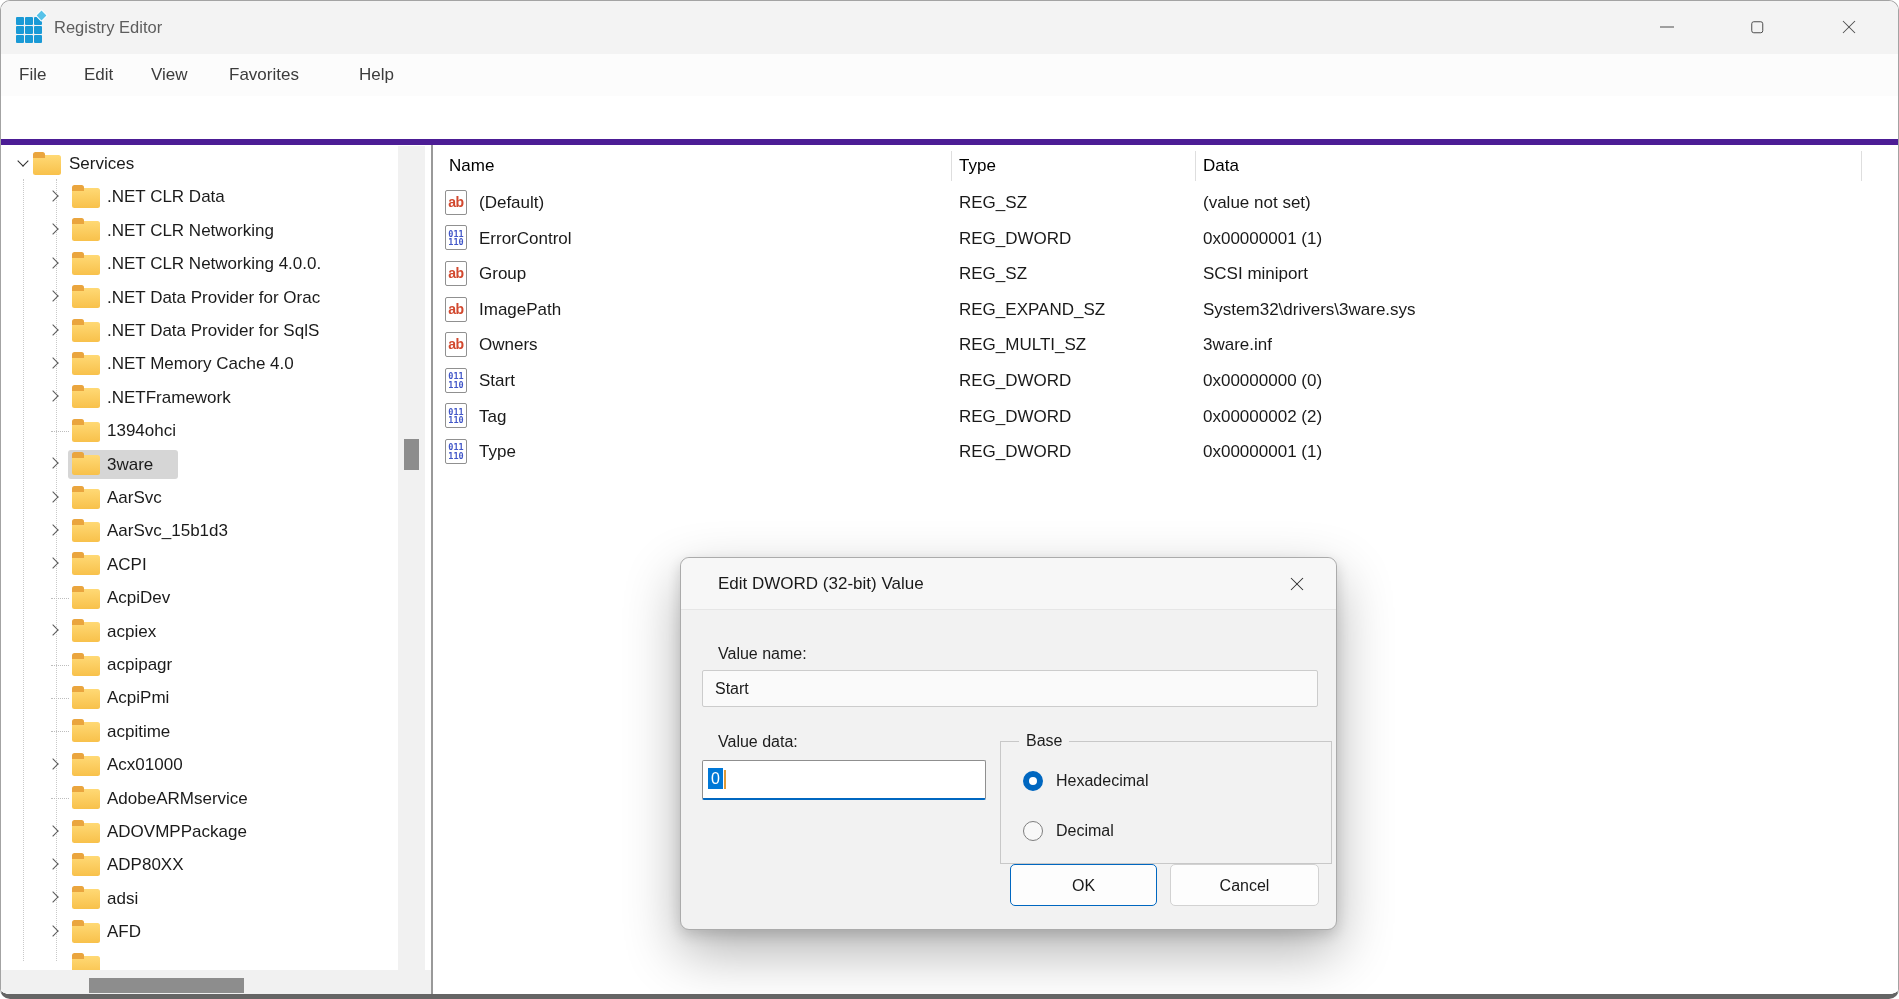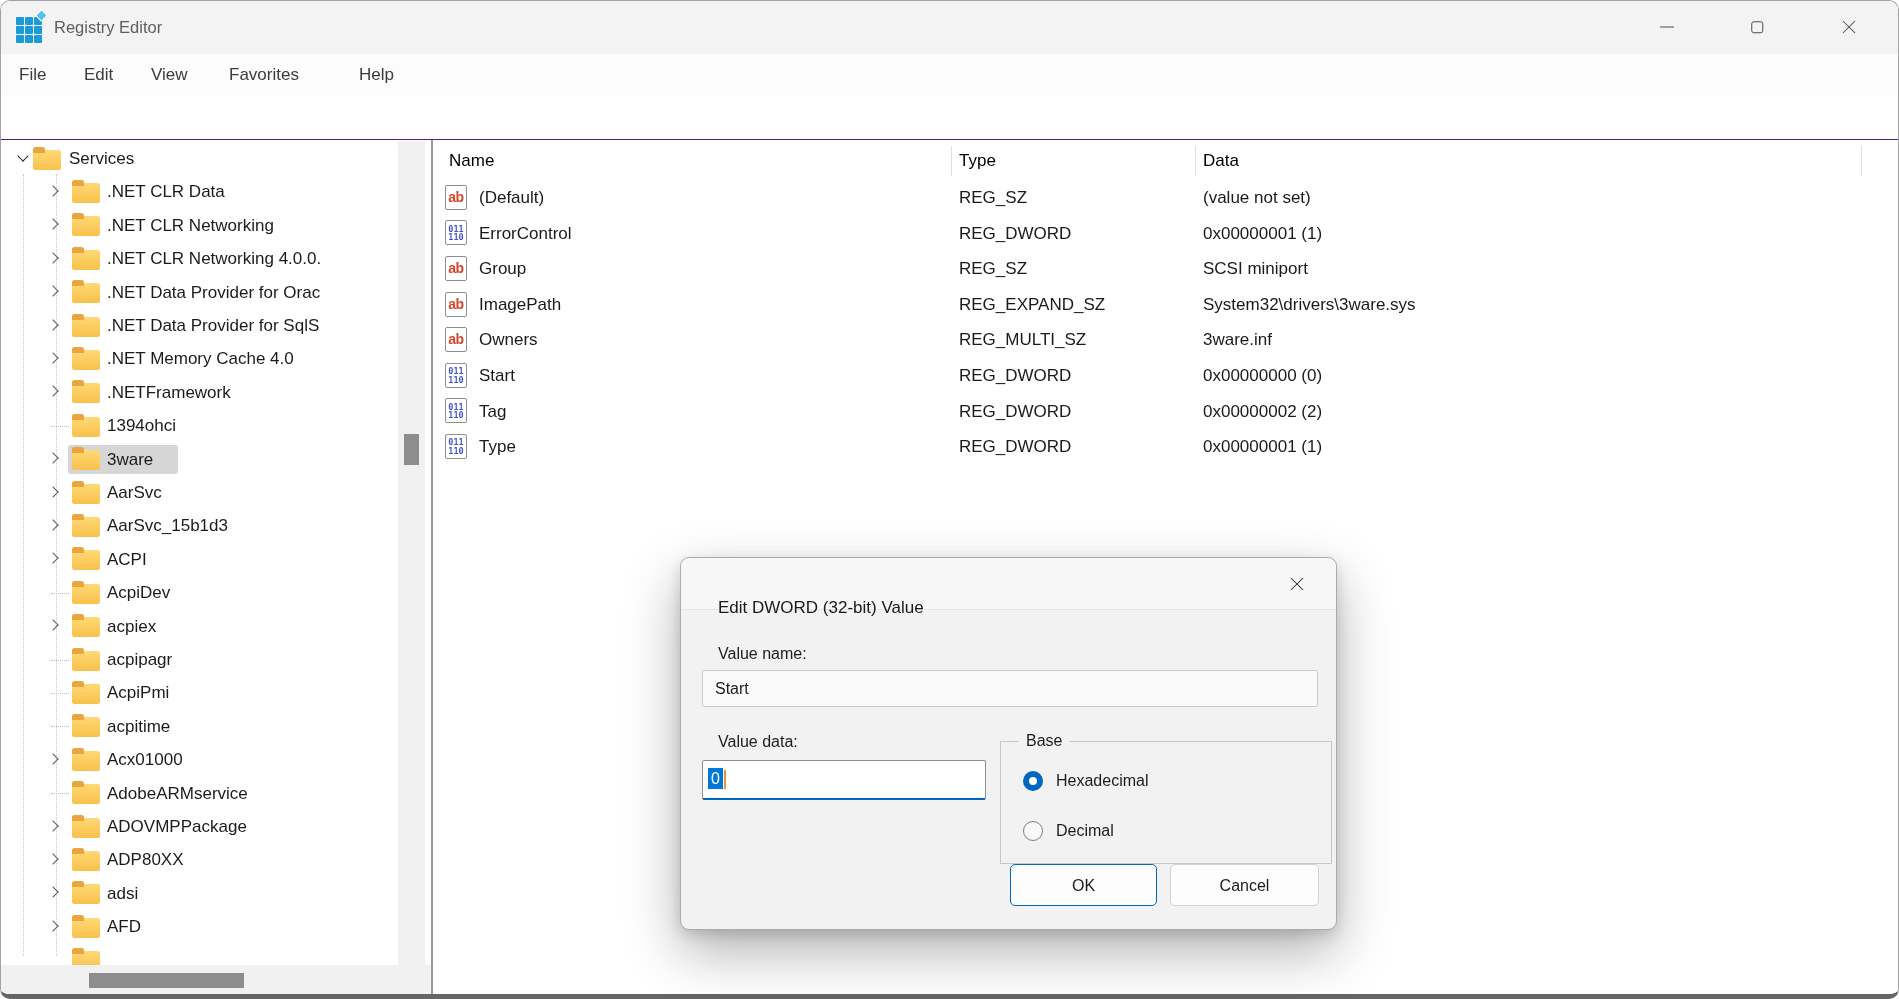--- a/index.html
+++ b/index.html
@@ -31,21 +31,21 @@
 
   
   .menubar{position:absolute;left:0;top:53px;right:0;height:42px;background:#fcfcfc;}
   .mitem{position:absolute;top:0;height:42px;line-height:42px;font-size:17px;color:#3c3c3c;}
   .m0{left:18px;}.m1{left:83px;}.m2{left:150px;}.m3{left:228px;}.m4{left:358px;}
   .addressbar{position:absolute;left:0;top:95px;right:0;height:43px;background:#ffffff;
               border-top:1px solid #e8e8e8;}
   .addresstext{position:absolute;left:12px;top:0;height:43px;line-height:43px;font-size:17.5px;color:#1a1a1a;white-space:nowrap;}
 
   
-  .content{position:absolute;left:0;top:138px;right:0;bottom:0;border-top:1px solid #4c1d95;background:#fff;}
+  .content{position:absolute;left:0;top:138px;right:0;bottom:0;border-top:6px solid #4c1d95;background:#fff;}
   .treepanel{position:absolute;left:0;top:0;width:430px;bottom:0;background:#fff;overflow:hidden;}
   .splitter{position:absolute;left:430px;top:0;width:2px;bottom:0;background:#999999;}
   .listpanel{position:absolute;left:432px;top:0;right:0;bottom:0;background:#fff;overflow:hidden;}
 
   
   .guide{position:absolute;top:34px;height:782px;width:0;border-left:1px dotted #c9c9c9;z-index:0;}
   .gv1{left:22px;}.gv2{left:55px;}
   .trow{position:absolute;left:0;right:0;height:33.4px;z-index:1;}
   .trow .hl{display:none;}
   .trow.selected .hl{display:block;position:absolute;left:67px;top:2px;height:29px;width:110px;
@@ -87,21 +87,21 @@
   .lname,.ltype,.ldata{position:absolute;top:0;height:35.6px;line-height:35.6px;font-size:17px;
                        color:#1a1a1a;white-space:nowrap;}
   .lname{left:46px;}.ltype{left:526px;}.ldata{left:770px;}
 
   
   .dialog{position:absolute;left:679px;top:556px;width:657px;height:373px;background:#f2f2f2;
           border:1px solid #ababab;border-radius:9px;z-index:50;
           box-shadow:0 22px 55px rgba(0,0,0,0.30),0 5px 14px rgba(0,0,0,0.14);}
   .dtitlebar{position:absolute;left:0;top:0;right:0;height:52px;background:#f7f7f7;
              border-radius:9px 9px 0 0;border-bottom:1px solid #e6e6e6;}
-  .dtitle{position:absolute;left:37px;top:0;height:52px;line-height:52px;font-size:17px;color:#1a1a1a;margin-top:24px;}
+  .dtitle{position:absolute;left:37px;top:0;height:52px;line-height:52px;font-size:17px;color:#1a1a1a;}
   .dclose{position:absolute;right:20px;top:8px;width:38px;height:36px;background:transparent;border:0;}
   .dclose .x1,.dclose .x2{position:absolute;left:50%;top:50%;width:17px;height:0;border-top:1.4px solid #2b2b2b;}
   .dclose .x1{transform:translate(-50%,-50%) rotate(45deg);}
   .dclose .x2{transform:translate(-50%,-50%) rotate(-45deg);}
   .dlabel{position:absolute;font-size:16px;color:#1c1c1c;height:20px;line-height:20px;}
   .lbl-vn{left:37px;top:86px;}
   .field-vn{position:absolute;left:21px;top:112px;width:616px;height:37px;background:#fafafa;
             border:1px solid #cccccc;border-radius:2px;font-size:16px;line-height:35px;
             padding-left:12px;color:#1a1a1a;}
   .lbl-vd{left:37px;top:174px;}

